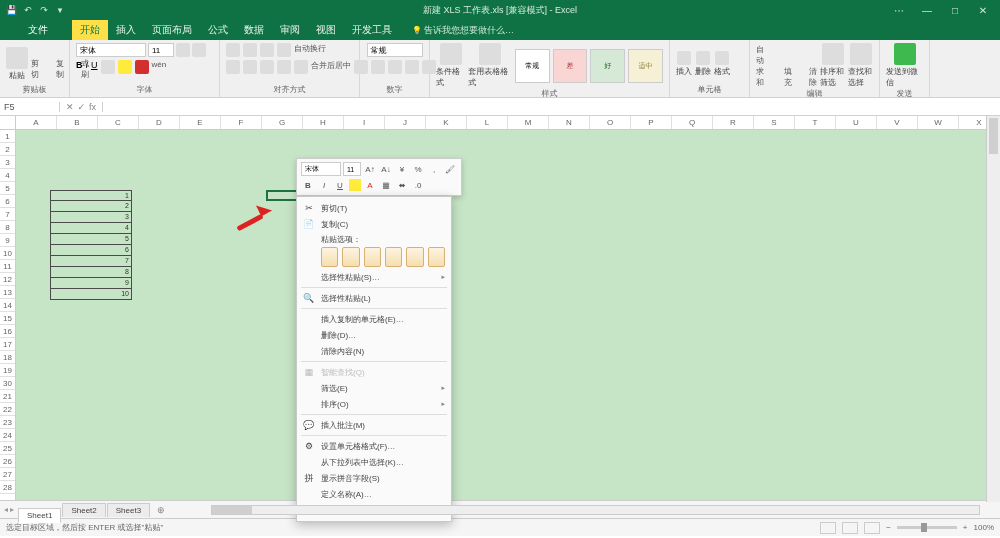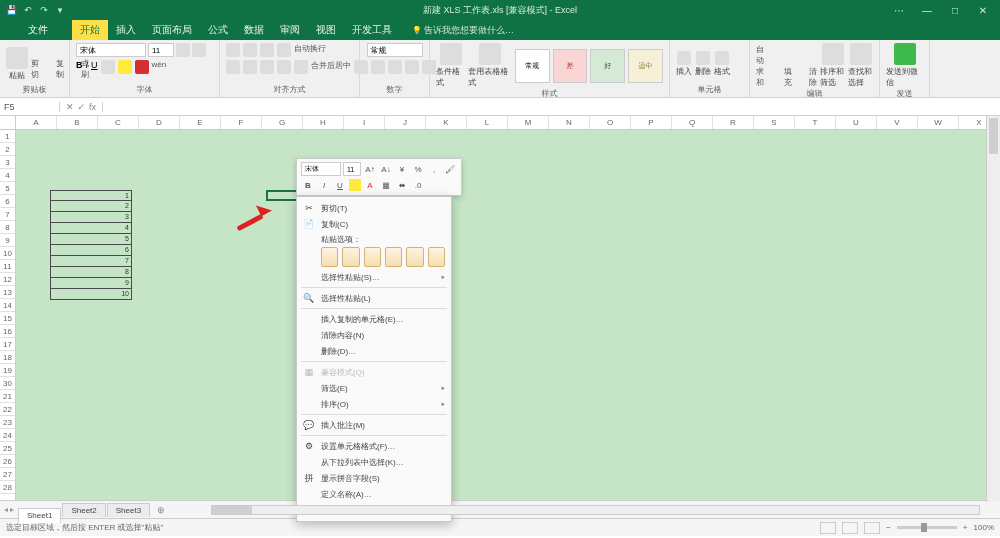--- a/index.html
+++ b/index.html
@@ -400,30 +400,30 @@
             <span class="ci-icon">🔍</span>
             <span>选择性粘贴(L)</span>
           </div>
         <div class="ctx-sep"></div>
         <div class="ctx-item">
             <span class="ci-icon"></span>
             <span>插入复制的单元格(E)…</span>
           </div>
         <div class="ctx-item">
             <span class="ci-icon"></span>
+            <span>删除(D)…</span>
+          </div>
+        <div class="ctx-item">
+            <span class="ci-icon"></span>
             <span>清除内容(N)</span>
-          </div>
-        <div class="ctx-item">
-            <span class="ci-icon"></span>
-            <span>删除(D)…</span>
           </div>
         <div class="ctx-sep"></div>
         <div class="ctx-item disabled">
             <span class="ci-icon">▦</span>
-            <span>兼容模式(Q)</span>
+            <span>智能查找(Q)</span>
           </div>
         <div class="ctx-item">
             <span class="ci-icon"></span>
             <span>筛选(E)</span>
             <span class="ci-arrow">▸</span>
           </div>
         <div class="ctx-item">
             <span class="ci-icon"></span>
             <span>排序(O)</span>
             <span class="ci-arrow">▸</span>

